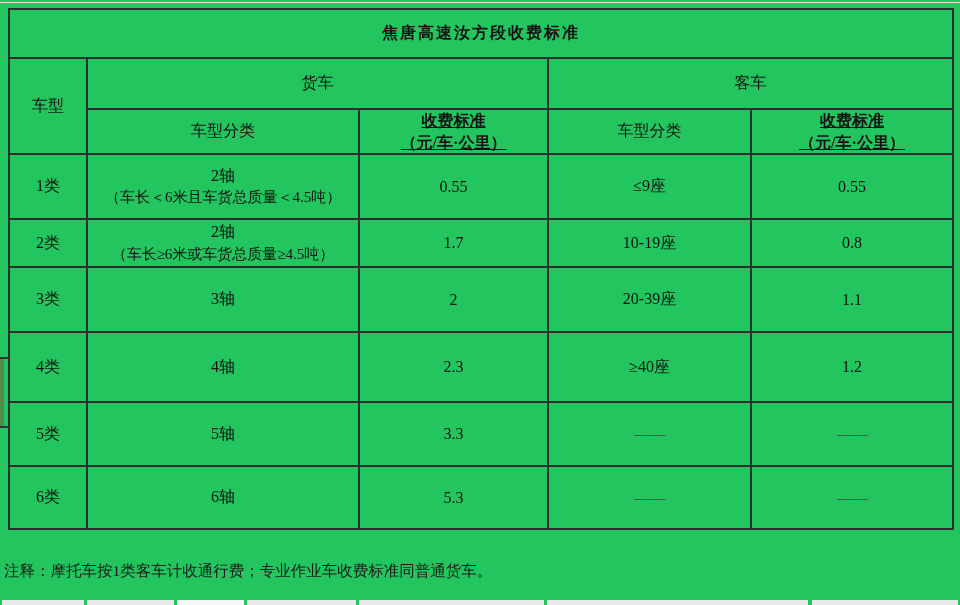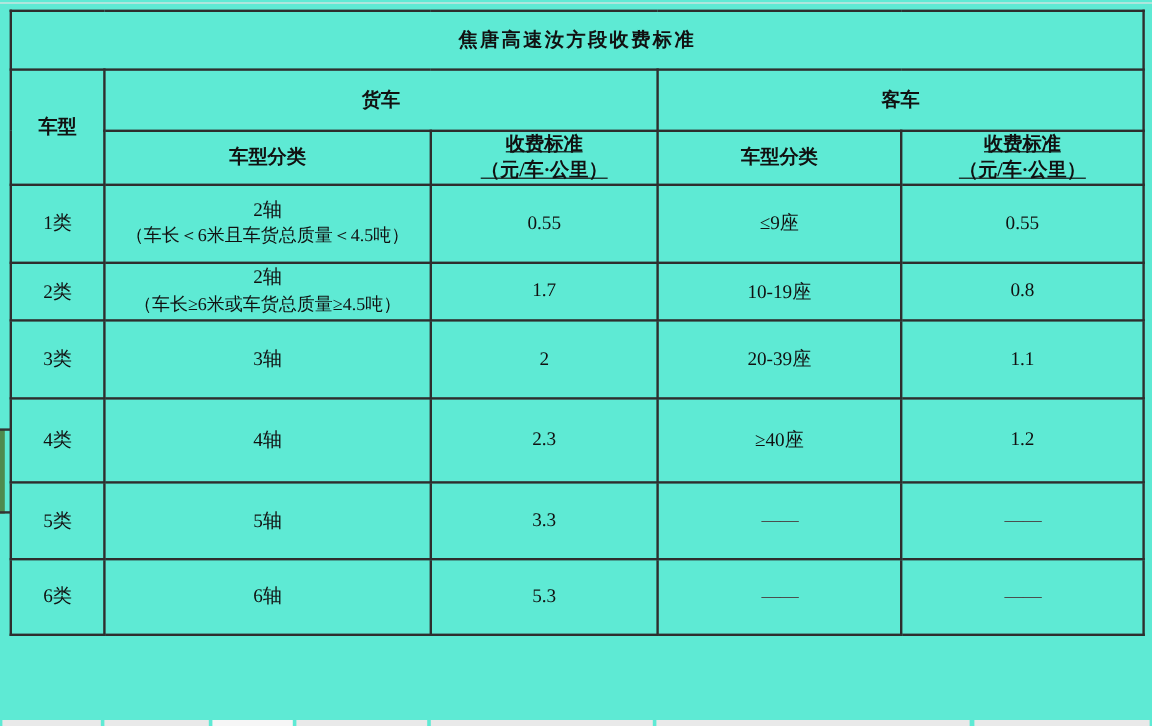--- a/index.html
+++ b/index.html
@@ -6,21 +6,21 @@
     margin: 0;
     padding: 0;
     background: #ffffff;
     font-family: "Liberation Serif", "DejaVu Serif", serif;
     color: #111;
   }
   .page {
     position: relative;
     width: 960px;
     height: 605px;
-    background: #5eead4;
+    background: #22c55e;
     overflow: hidden;
   }
   .top-edge {
     position: absolute;
     left: 0; top: 2px;
     width: 960px; height: 1px;
     background: #e3e3e3;
   }
   table.toll-table {
     position: absolute;
@@ -38,21 +38,21 @@
     padding: 0 2px;
     overflow: hidden;
   }
   td.title-cell {
     font-size: 25px;
     font-weight: bold;
     letter-spacing: 2px;
     border-bottom: 3px solid #000;
   }
   td.hdr {
-    font-weight: bold;
+    font-weight: normal;
   }
   .rate-hdr-line {
     display: block;
     line-height: 1.35;
     font-weight: bold;
     text-decoration: underline;
   }
   .cls-line1 { display: block; line-height: 1.4; }
   .cls-line2 { display: block; line-height: 1.4; font-size: 15px; }
   .dash-cell { color: #4a4a4a; letter-spacing: -1px; }
@@ -186,20 +186,21 @@
       <td class="dash-cell">——</td>
       <td class="dash-cell">——</td>
     </tr>
   </tbody>
     </table>
 
   <div class="green-marker" style="background: rgb(78, 139, 78);"></div>
   <div class="row4-border-ext" style="top:357px"></div>
   <div class="row4-border-ext" style="top:426px"></div>
 
+  <div class="note">注释：摩托车按1类客车计收通行费；专业作业车收费标准同普通货车。</div>
 
   <div class="bottom-strip">
     <div class="strip-seg" style="left:2px;   width:82px"></div>
     <div class="strip-seg" style="left:87px;  width:87px"></div>
     <div class="strip-seg light" style="left:177px; width:67px"></div>
     <div class="strip-seg" style="left:247px; width:109px"></div>
     <div class="strip-seg" style="left:359px; width:185px"></div>
     <div class="strip-seg" style="left:547px; width:261px"></div>
     <div class="strip-seg" style="left:812px; width:146px"></div>
   </div>

